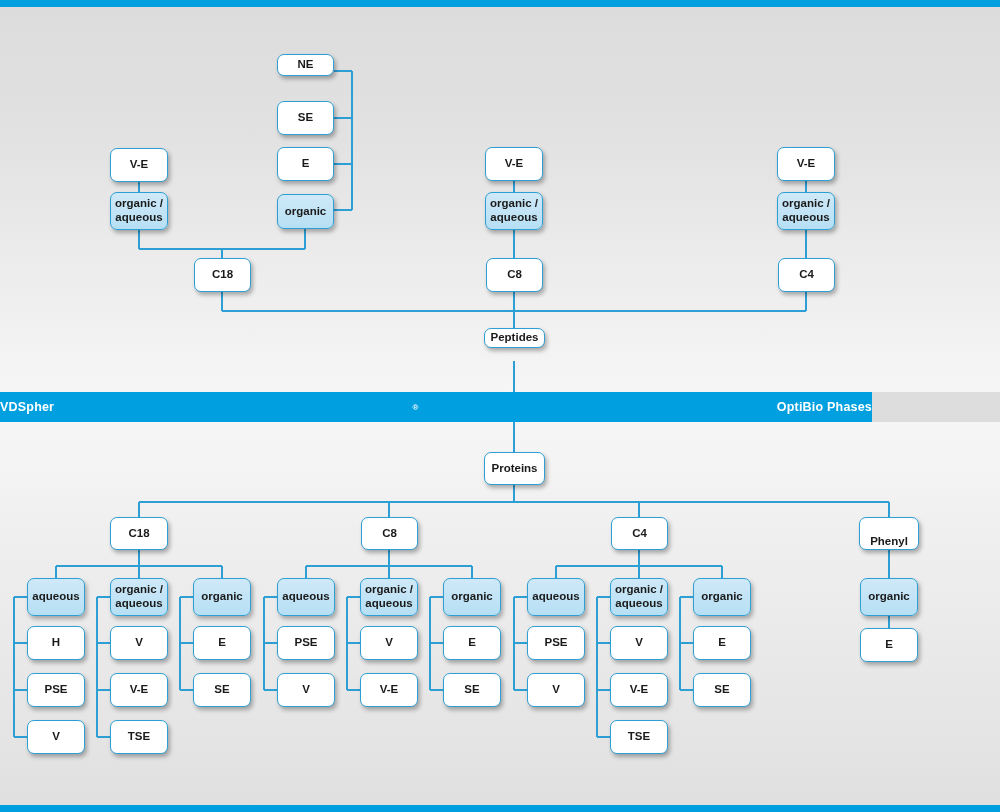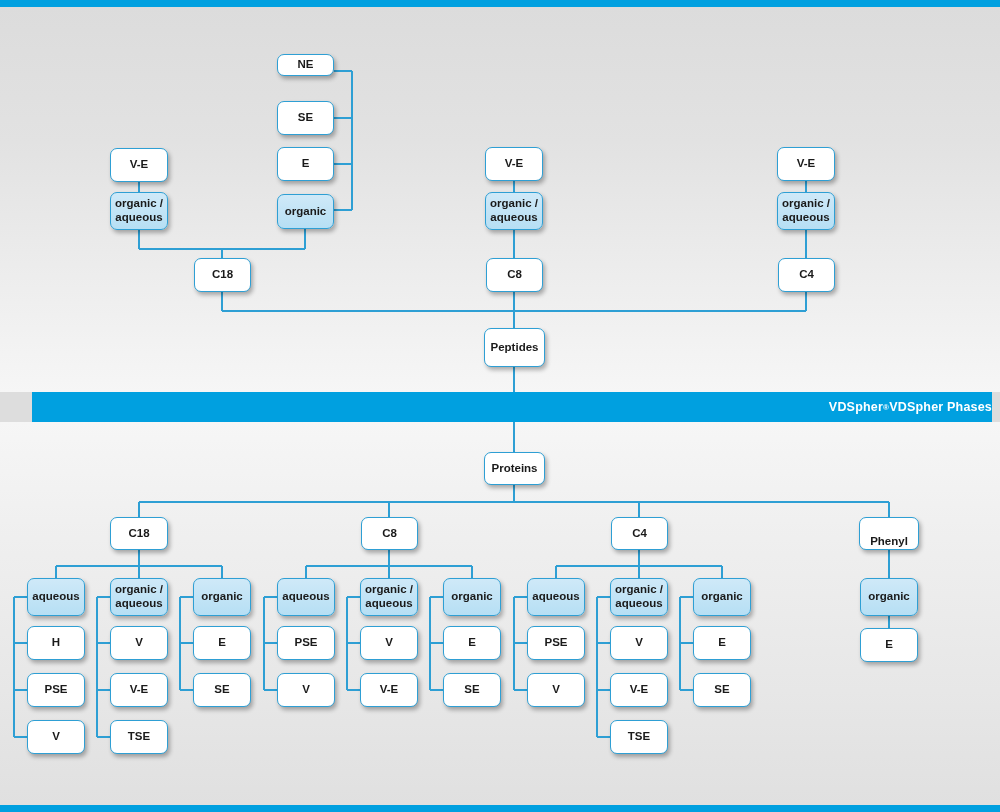--- a/index.html
+++ b/index.html
@@ -31,27 +31,27 @@
     background: linear-gradient(to bottom, #dcdcdc 0%, #e2e2e2 35%, #ededed 70%, #f6f6f6 100%);
   }
   .panel.lower {
     top: 422px; height: 383px;
     background: linear-gradient(to bottom, #f6f6f6 0%, #efefef 30%, #e7e7e7 70%, #e0e0e0 100%);
   }
 
   
   .banner {
     position: absolute; left: 0; top: 392px;
-    width: 960px; height: 30px;
+    width: 872px; height: 30px;
     background: #00a0e0;
     color: #ffffff;
     font-size: 12.5px;
     font-weight: 600;
     letter-spacing: .2px;
-    display: flex; align-items: center; justify-content: flex-end; margin-left: 32px;
+    display: flex; align-items: center; justify-content: space-between;
   }
   .banner sup { font-size: 8px; vertical-align: super; }
 
   
   #wires {
     position: absolute; left: 0; top: 0;
     width: 1000px; height: 812px;
     pointer-events: none;
   }
 
@@ -248,28 +248,28 @@
 
   <div class="node tint grad" style="left:777px;top:192px;width:58px;height:38px;">
     <span class="lbl">organic /
 aqueous</span>
     </div>
 
   <div class="node" style="left:778px;top:258px;width:57px;height:34px;">
     <span class="lbl">C4</span>
     </div>
 
-  <div class="node" style="left:484px;top:328px;width:61px;height:39px;">
+  <div class="node" style="left:484px;top:328px;width:61px;height:20px;">
     <span class="lbl">Peptides</span>
     </div>
 
   <div class="banner">
     <span>VDSpher</span>
       <sup>®</sup>
-      <span> VDSpher Phases</span>
+      <span> OptiBio Phases</span>
   </div>
 
   <div class="node" style="left:484px;top:452px;width:61px;height:33px;">
     <span class="lbl">Proteins</span>
     </div>
 
   <div class="node" style="left:110px;top:517px;width:58px;height:33px;">
     <span class="lbl">C18</span>
     </div>
   <div class="node" style="left:361px;top:517px;width:57px;height:33px;">

